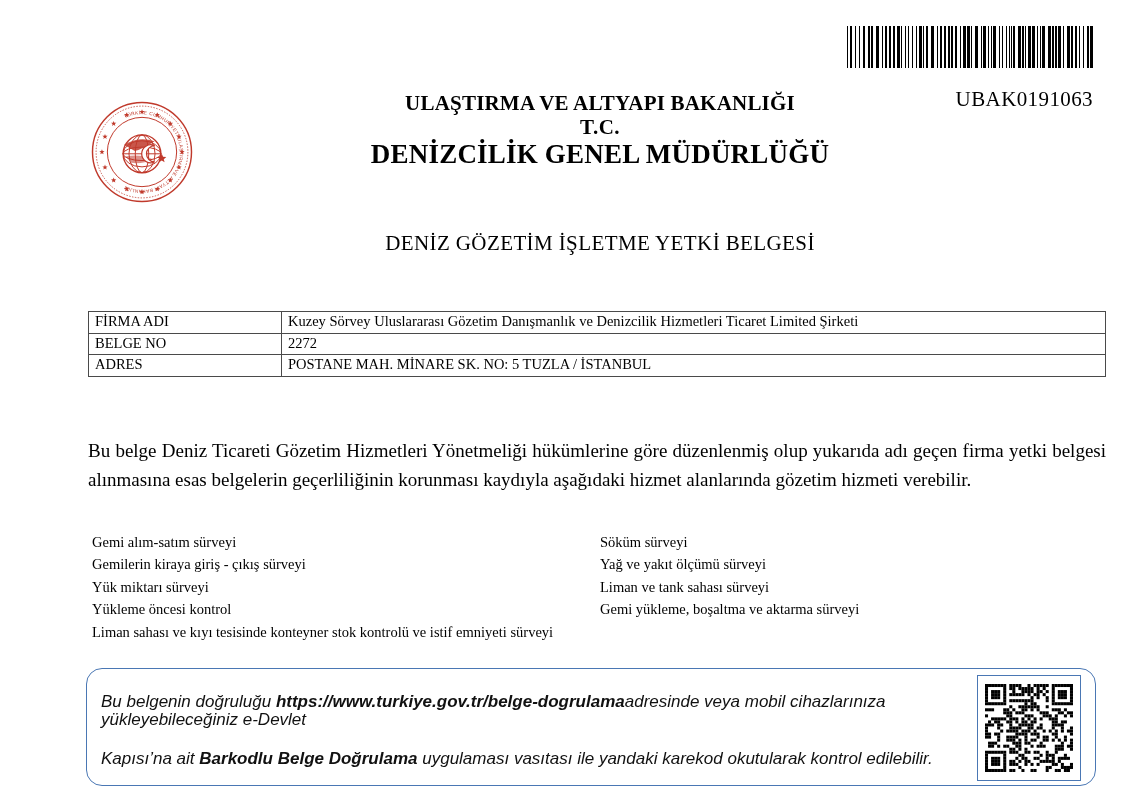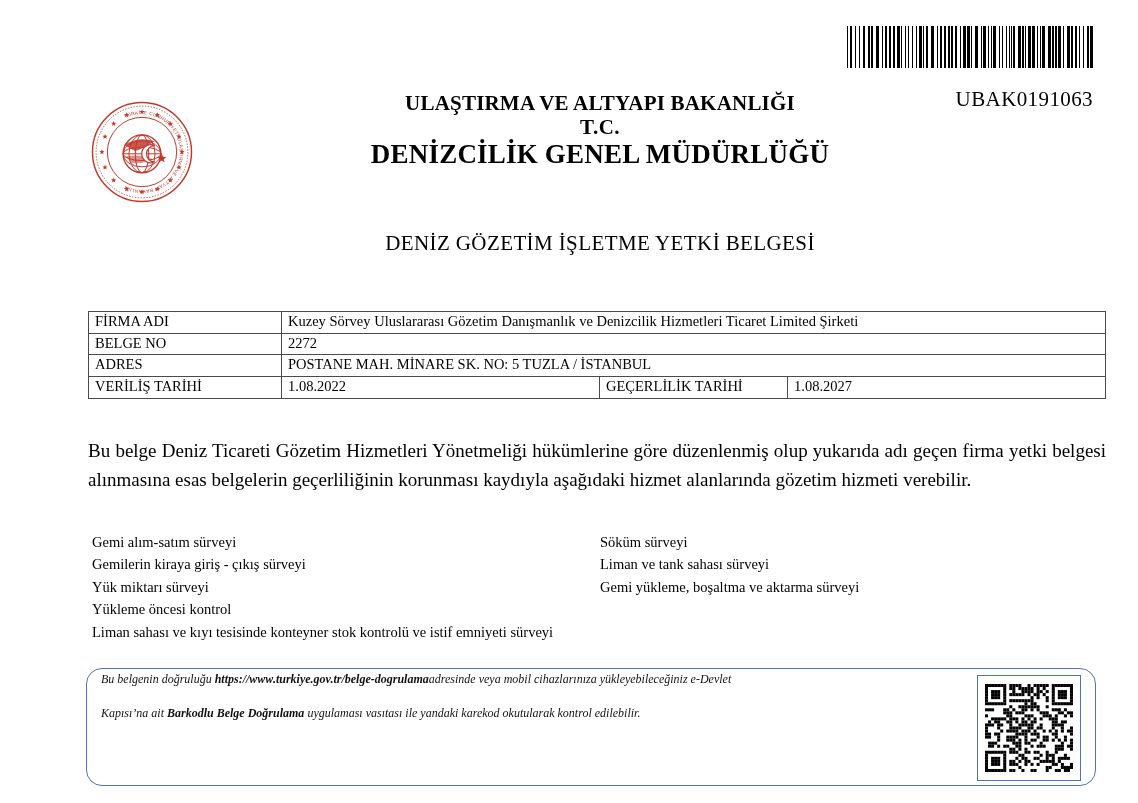--- a/index.html
+++ b/index.html
@@ -139,25 +139,25 @@
     top: 668px;
     width: 1010px;
     height: 118px;
     border: 1.4px solid #4a77b4;
     border-radius: 16px;
     background: #ffffff;
   }
   .verify-text {
     position: absolute;
     left: 14px;
-    top: 4px;
+    top: 24px;
     width: 845px;
-    font-family: Liberation Serif, serif;
+    font-family: Liberation Sans, sans-serif;
     font-style: italic;
-    font-size: 12px;
+    font-size: 17px;
     line-height: 1.05;
     color: #111111;
   }
   .verify-line { margin-bottom: 21px; }
   .verify-line:last-child { margin-bottom: 4px; }
   .verify-strong {
     font-weight: bold;
     font-style: italic;
   }
   .qr-wrap {
@@ -311,41 +311,36 @@
       <td colspan="3">Kuzey Sörvey Uluslararası Gözetim Danışmanlık ve Denizcilik Hizmetleri Ticaret Limited Şirketi</td>
     </tr>
     <tr>
       <td class="label-cell">BELGE NO</td>
       <td colspan="3">2272</td>
     </tr>
     <tr>
       <td class="label-cell">ADRES</td>
       <td colspan="3">POSTANE MAH. MİNARE SK. NO: 5 TUZLA / İSTANBUL</td>
     </tr>
-    <tr>
-      <td class="label-cell">VERİLİŞ TARİHİ</td>
-      <td>1.08.2022</td>
-      <td class="date-label-cell">GEÇERLİLİK TARİHİ</td>
-      <td class="date-val-cell">1.08.2027</td>
-    </tr>
   </tbody>
 </table>
 
 <div class="intro-paragraph">Bu belge Deniz Ticareti Gözetim Hizmetleri Yönetmeliği hükümlerine göre düzenlenmiş olup yukarıda adı geçen firma yetki belgesi alınmasına esas belgelerin geçerliliğinin korunması kaydıyla aşağıdaki hizmet alanlarında gözetim hizmeti verebilir.</div>
 
 <div class="services">
   <div class="services-col col-left">
     <div class="service-item">Gemi alım-satım sürveyi</div>
     <div class="service-item">Gemilerin kiraya giriş - çıkış sürveyi</div>
     <div class="service-item">Yük miktarı sürveyi</div>
     <div class="service-item">Yükleme öncesi kontrol</div>
     <div class="service-item">Liman sahası ve kıyı tesisinde konteyner stok kontrolü ve istif emniyeti sürveyi</div>
   </div>
   <div class="services-col col-right">
     <div class="service-item">Söküm sürveyi</div>
+    <div class="service-item">Yağ ve yakıt ölçümü sürveyi</div>
     <div class="service-item">Liman ve tank sahası sürveyi</div>
     <div class="service-item">Gemi yükleme, boşaltma ve aktarma sürveyi</div>
   </div>
 </div>
 
 <div class="verify-box">
   <div class="verify-text">
     <div class="verify-line">
       <span>Bu belgenin doğruluğu </span><span class="verify-strong">https://www.turkiye.gov.tr/belge-dogrulama</span><span>adresinde veya mobil cihazlarınıza yükleyebileceğiniz e-Devlet</span>
     </div>

